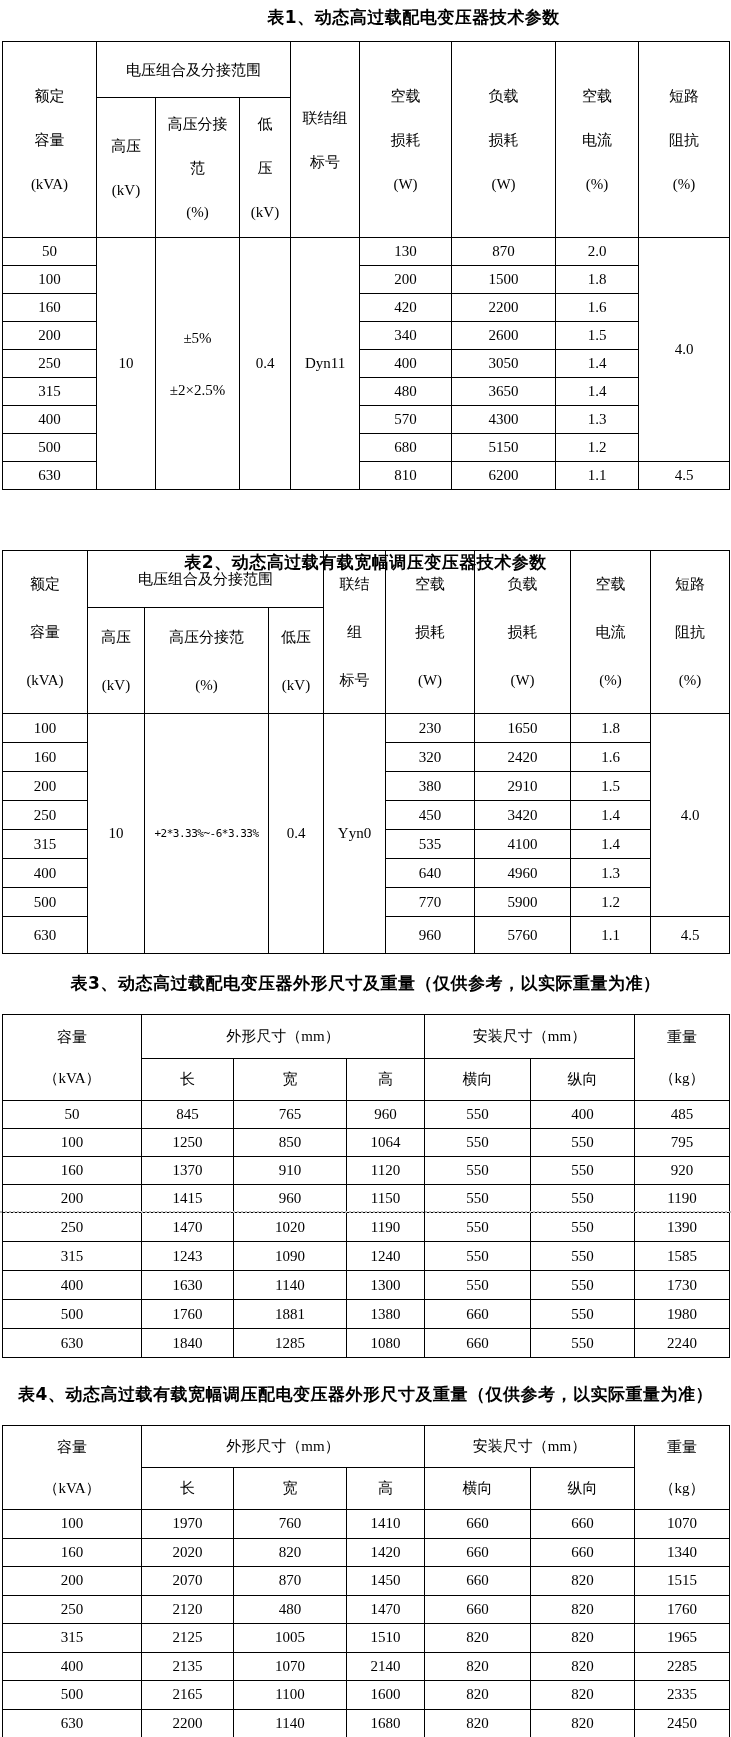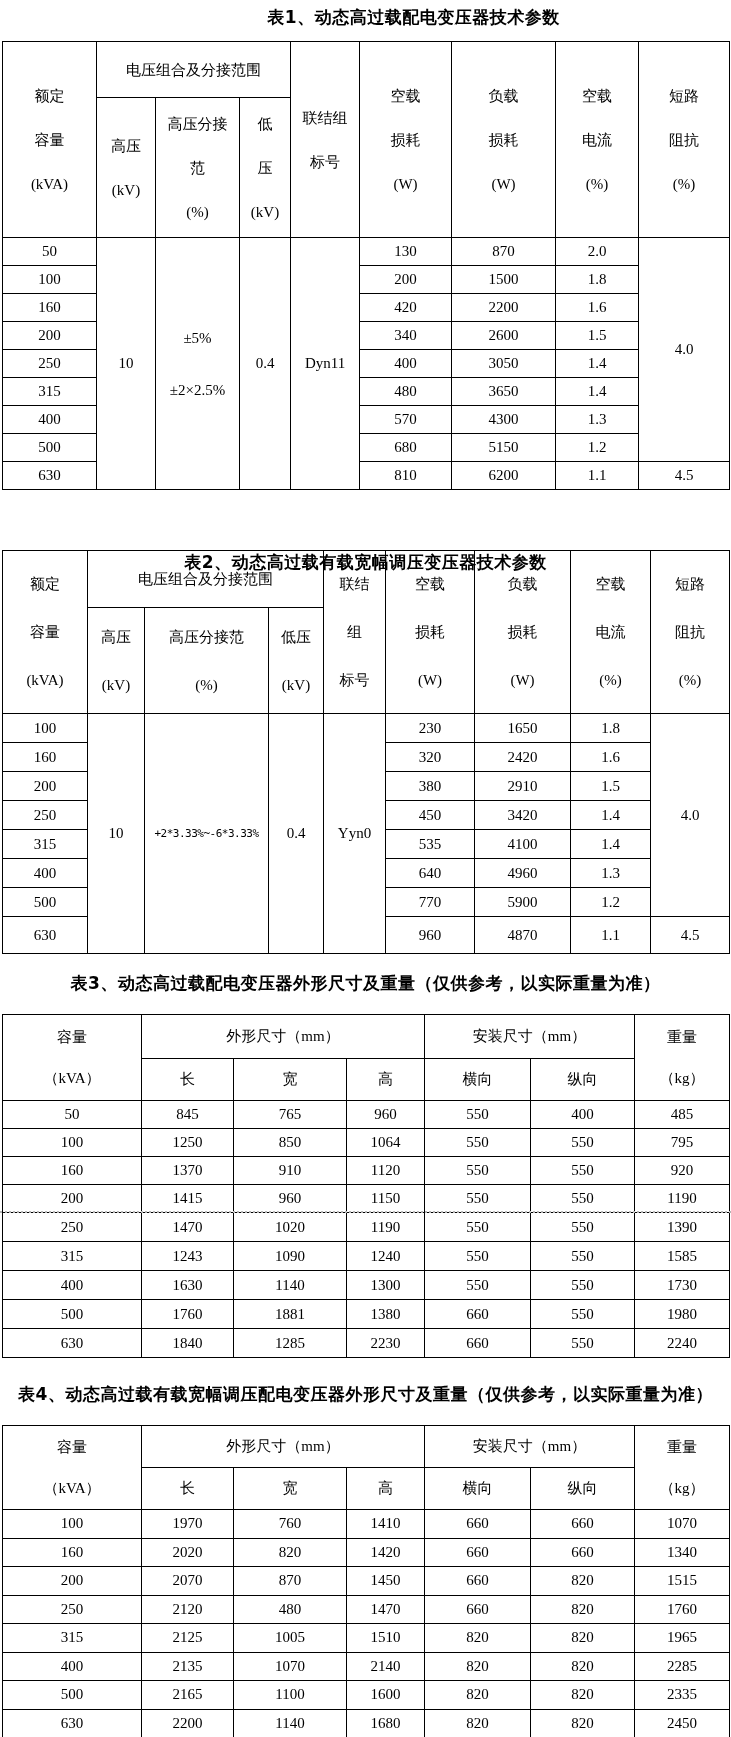--- a/index.html
+++ b/index.html
@@ -220,21 +220,21 @@
         </tr>
         <tr>
           <td>500</td>
           <td>770</td>
           <td>5900</td>
           <td>1.2</td>
         </tr>
         <tr>
           <td>630</td>
           <td>960</td>
-          <td>4870</td>
+          <td>5760</td>
           <td>1.1</td>
           <td>4.5</td>
         </tr>
       </tbody>
   </table>
 
   <div class="tbl-title" id="title3" style="top:972px;">表3、动态高过载配电变压器外形尺寸及重量（仅供参考，以实际重量为准）</div>
   <table class="spec t3" style="top:1014px;">
     <colgroup>
         <col style="width: 139px;">
@@ -330,21 +330,21 @@
           <td>1881</td>
           <td>1380</td>
           <td>660</td>
           <td>550</td>
           <td>1980</td>
         </tr>
         <tr>
           <td>630</td>
           <td>1840</td>
           <td>1285</td>
-          <td>2230</td>
+          <td>1080</td>
           <td>660</td>
           <td>550</td>
           <td>2240</td>
         </tr>
       </tbody>
   </table>
 
   <div id="pagebreak"></div>
 
   <div class="tbl-title" id="title4" style="top:1383px;">表4、动态高过载有载宽幅调压配电变压器外形尺寸及重量（仅供参考，以实际重量为准）</div>

